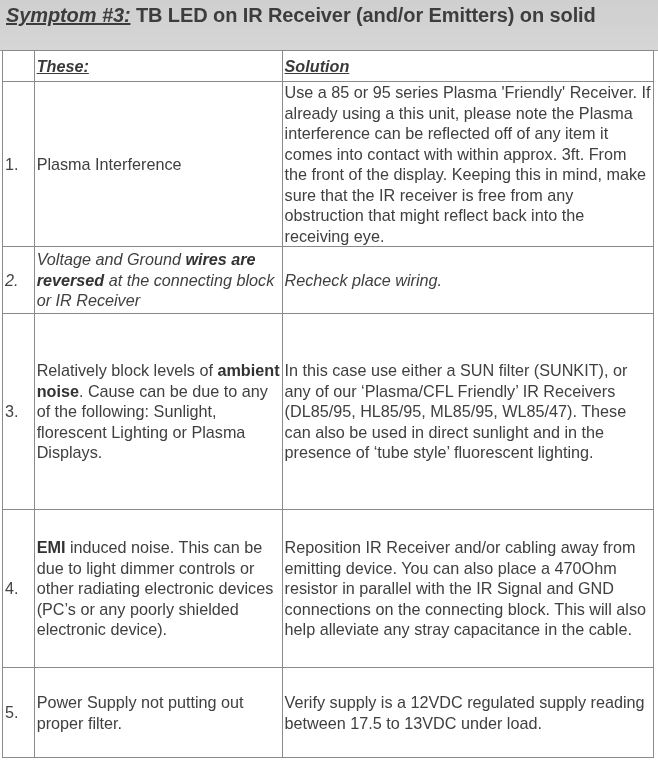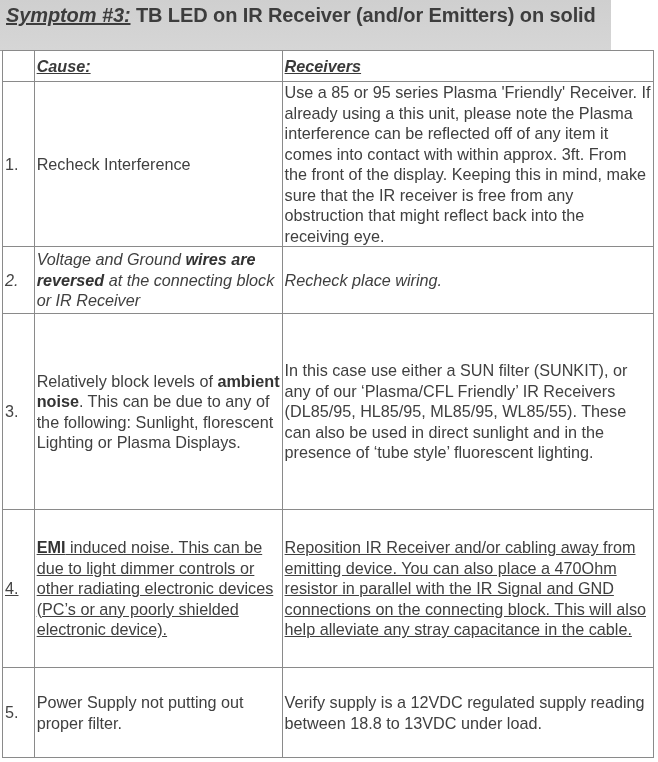--- a/index.html
+++ b/index.html
@@ -4,21 +4,21 @@
   <style>
     html, body { margin: 0; padding: 0; }
     body {
       width: 658px; height: 762px; overflow: hidden;
       background: #ffffff;
       font-family: "Liberation Sans", sans-serif;
       color: #3a3a3a;
       position: relative;
     }
     .banner {
-      position: absolute; left: 0; top: 0; width: 611px; height: 50px;
+      position: absolute; left: 0; top: 0; width: 658px; height: 50px;
       background: linear-gradient(#cfcfcf, #d6d6d6);
       border-bottom: 1px solid #9a9a9a;
     }
     .banner-title {
       position: absolute; left: 6px; top: 4px;
       font-size: 20px; font-weight: bold; color: #3d3d3d;
       white-space: nowrap; letter-spacing: -0.1px;
     }
     .banner-title .sym { font-style: italic; text-decoration: underline; }
     table.grid {
@@ -38,61 +38,61 @@
     .col-cause { width: 243px; }
     .col-sol { width: 364px; }
     th.hdr { height: 30px; padding-top: 4px; vertical-align: bottom; }
     th .hdr-text { font-weight: bold; font-style: italic; text-decoration: underline; color: #3a3a3a; }
     td.num { text-align: right; padding-right: 4px; color: #444; }
     td.cause, td.sol { color: #404040; }
     b { color: #333; }
     tr.r1 td { height: 163px; }
     tr.r2 td { height: 66px; font-style: italic; }
     tr.r3 td { height: 195px; }
-    tr.r4 td { height: 157px; text-decoration: underline; }
+    tr.r4 td { height: 157px; }
     tr.r5 td { height: 89px; }
   </style>
 </head>
 <body>
 
 <div class="banner">
   <div class="banner-title"><span class="sym">Symptom #3:</span><span> TB LED on IR Receiver (and/or Emitters) on solid</span></div>
 </div>
 
 <table class="grid">
   <colgroup>
       <col class="col-num">
       <col class="col-cause">
       <col class="col-sol">
     </colgroup>
   <tbody>
       <tr>
     <th class="hdr"></th>
-    <th class="hdr"><span class="hdr-text">Cause:</span></th>
-    <th class="hdr"><span class="hdr-text">Receivers</span></th>
+    <th class="hdr"><span class="hdr-text">These:</span></th>
+    <th class="hdr"><span class="hdr-text">Solution</span></th>
   </tr>
   <tr class="r1">
     <td class="num">1.</td>
-    <td class="cause"><span>Recheck Interference</span><b></b><span></span></td>
+    <td class="cause"><span>Plasma Interference</span><b></b><span></span></td>
     <td class="sol">Use a 85 or 95 series Plasma 'Friendly' Receiver. If already using a this unit, please note the Plasma interference can be reflected off of any item it comes into contact with within approx. 3ft. From the front of the display. Keeping this in mind, make sure that the IR receiver is free from any obstruction that might reflect back into the receiving eye.</td>
   </tr>
   <tr class="r2">
     <td class="num">2.</td>
     <td class="cause"><span>Voltage and Ground </span><b>wires are reversed</b><span> at the connecting block or IR Receiver</span></td>
     <td class="sol">Recheck place wiring.</td>
   </tr>
   <tr class="r3">
     <td class="num">3.</td>
-    <td class="cause"><span>Relatively block levels of </span><b>ambient noise</b><span>. This can be due to any of the following: Sunlight, florescent Lighting or Plasma Displays.</span></td>
-    <td class="sol">In this case use either a SUN filter (SUNKIT), or any of our ‘Plasma/CFL Friendly’ IR Receivers (DL85/95, HL85/95, ML85/95, WL85/55).  These can also be used in direct sunlight and in the presence of ‘tube style’ fluorescent lighting.</td>
+    <td class="cause"><span>Relatively block levels of </span><b>ambient noise</b><span>. Cause can be due to any of the following: Sunlight, florescent Lighting or Plasma Displays.</span></td>
+    <td class="sol">In this case use either a SUN filter (SUNKIT), or any of our ‘Plasma/CFL Friendly’ IR Receivers (DL85/95, HL85/95, ML85/95, WL85/47).  These can also be used in direct sunlight and in the presence of ‘tube style’ fluorescent lighting.</td>
   </tr>
   <tr class="r4">
     <td class="num">4.</td>
     <td class="cause"><span></span><b>EMI</b><span> induced noise. This can be due to light dimmer controls or other radiating electronic devices (PC’s or any poorly shielded electronic device).</span></td>
     <td class="sol">Reposition IR Receiver and/or cabling away from emitting device. You can also place a 470Ohm resistor in parallel with the IR Signal and GND connections on the connecting block. This will also help alleviate any stray capacitance in the cable.</td>
   </tr>
   <tr class="r5">
     <td class="num">5.</td>
     <td class="cause"><span>Power Supply not putting out proper filter.</span><b></b><span></span></td>
-    <td class="sol">Verify supply is a 12VDC regulated supply reading between 18.8 to 13VDC under load.</td>
+    <td class="sol">Verify supply is a 12VDC regulated supply reading between 17.5 to 13VDC under load.</td>
   </tr>
 </tbody>
   </table>
 
 </body></html>

